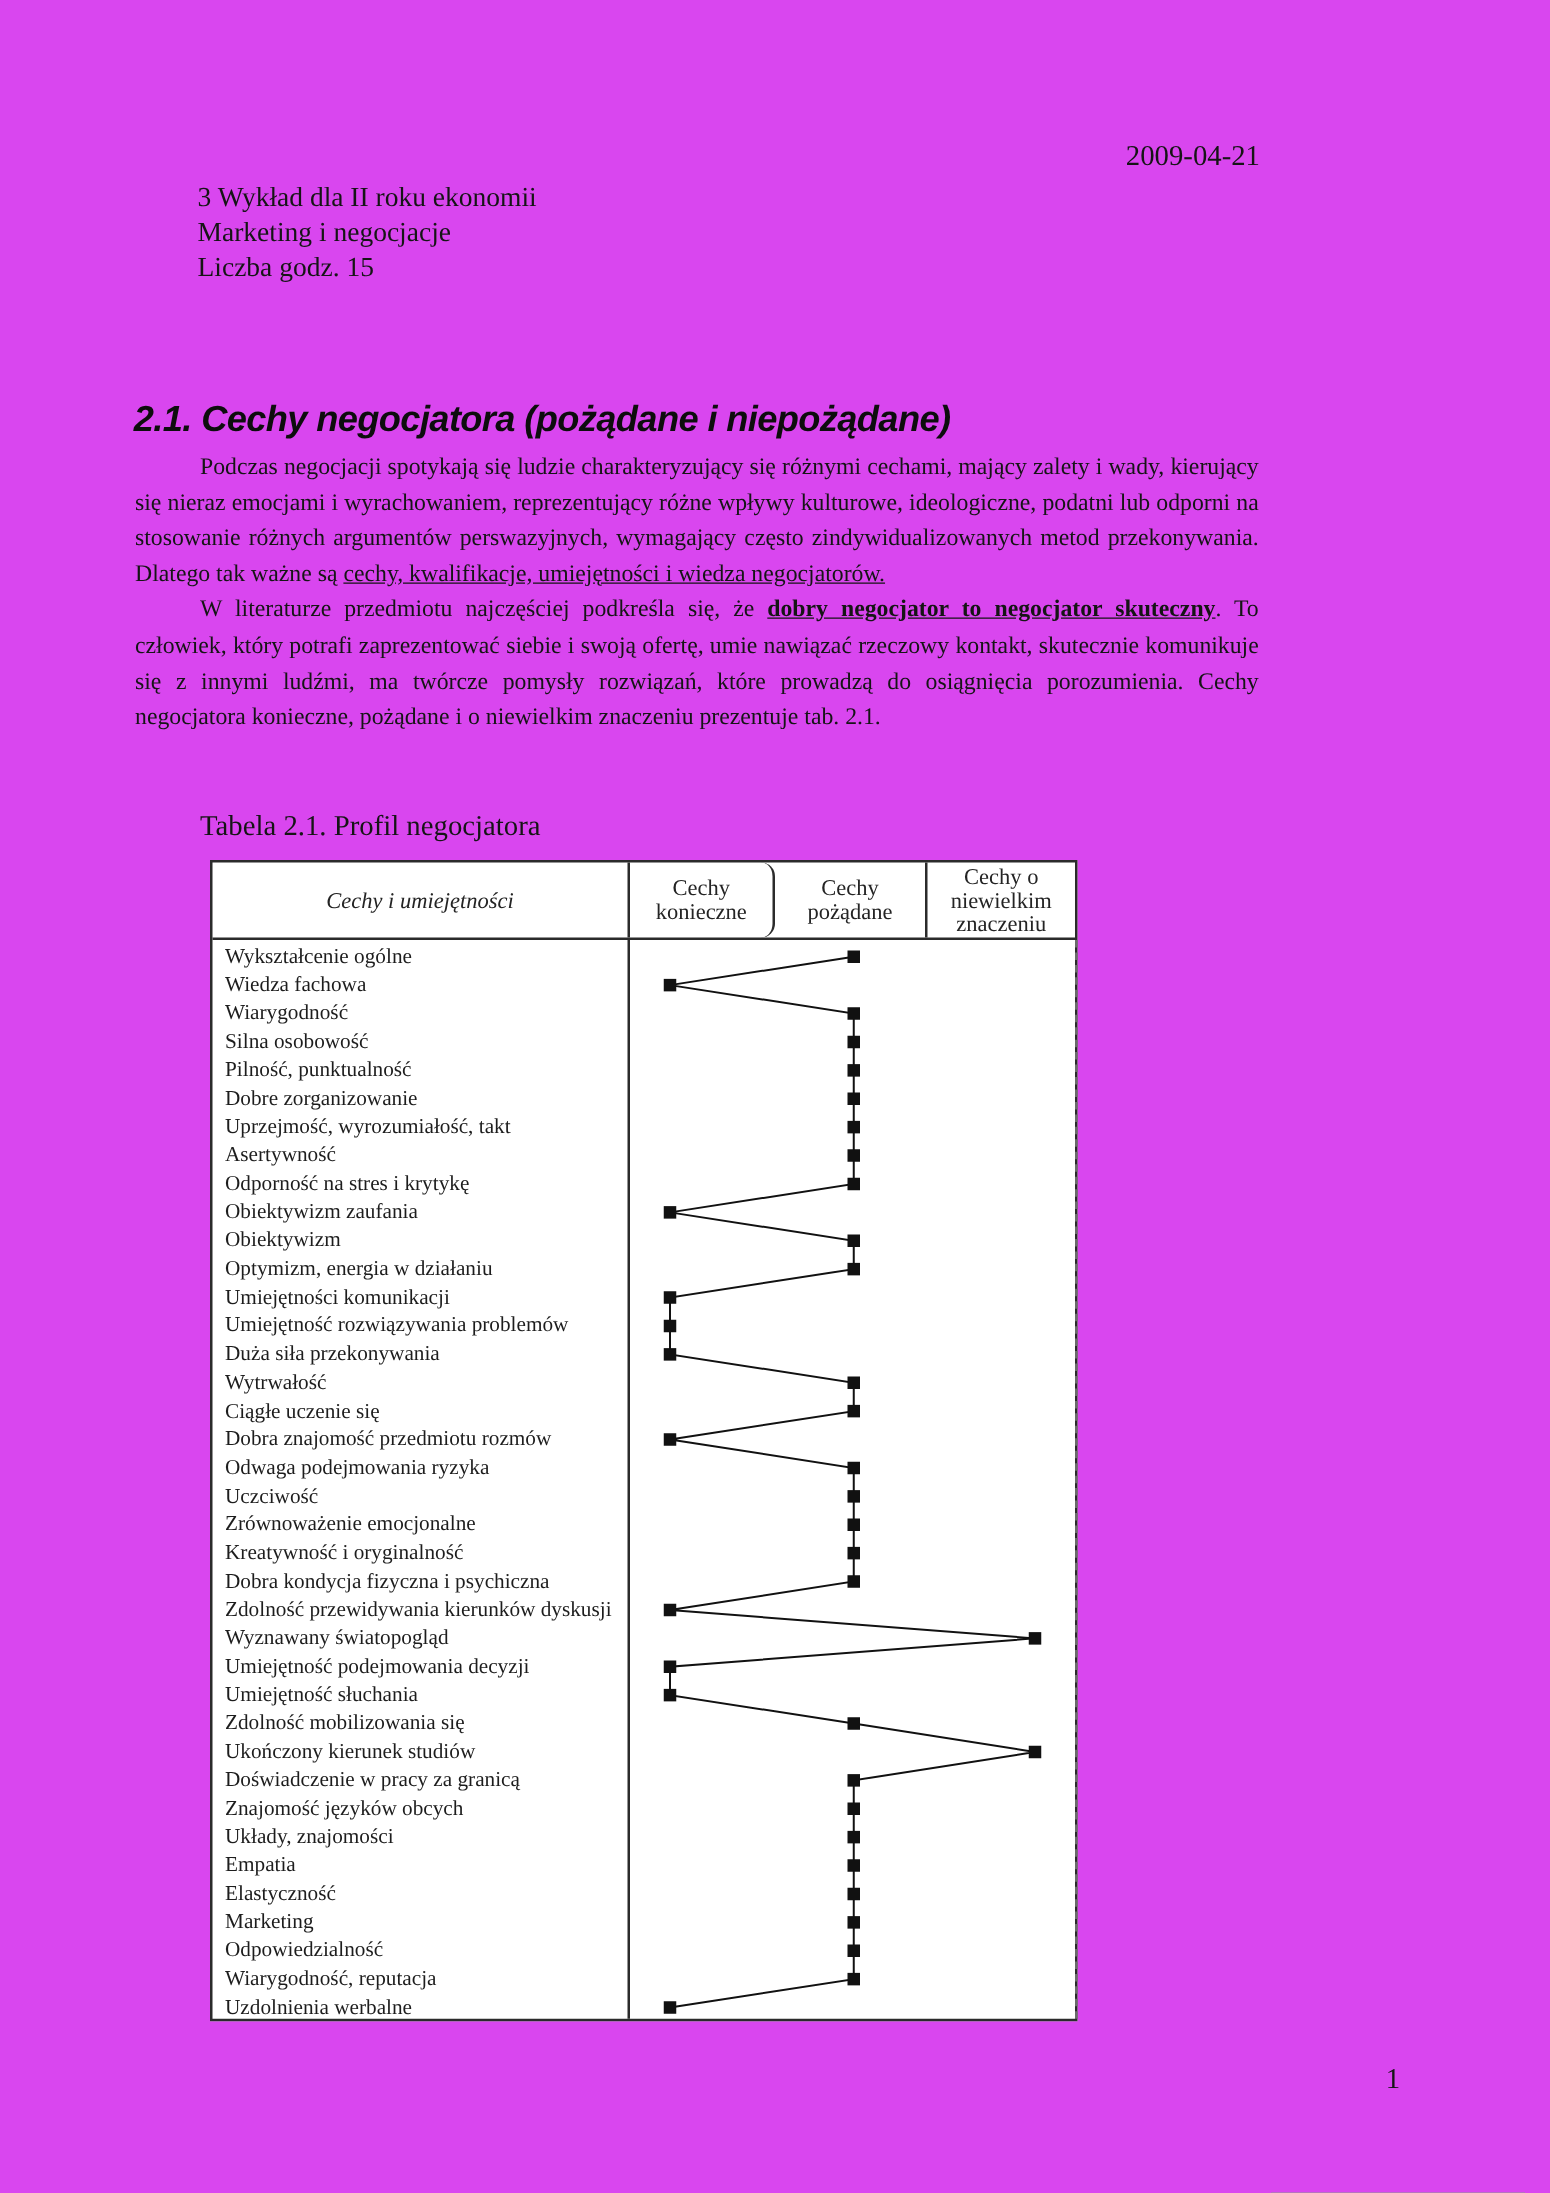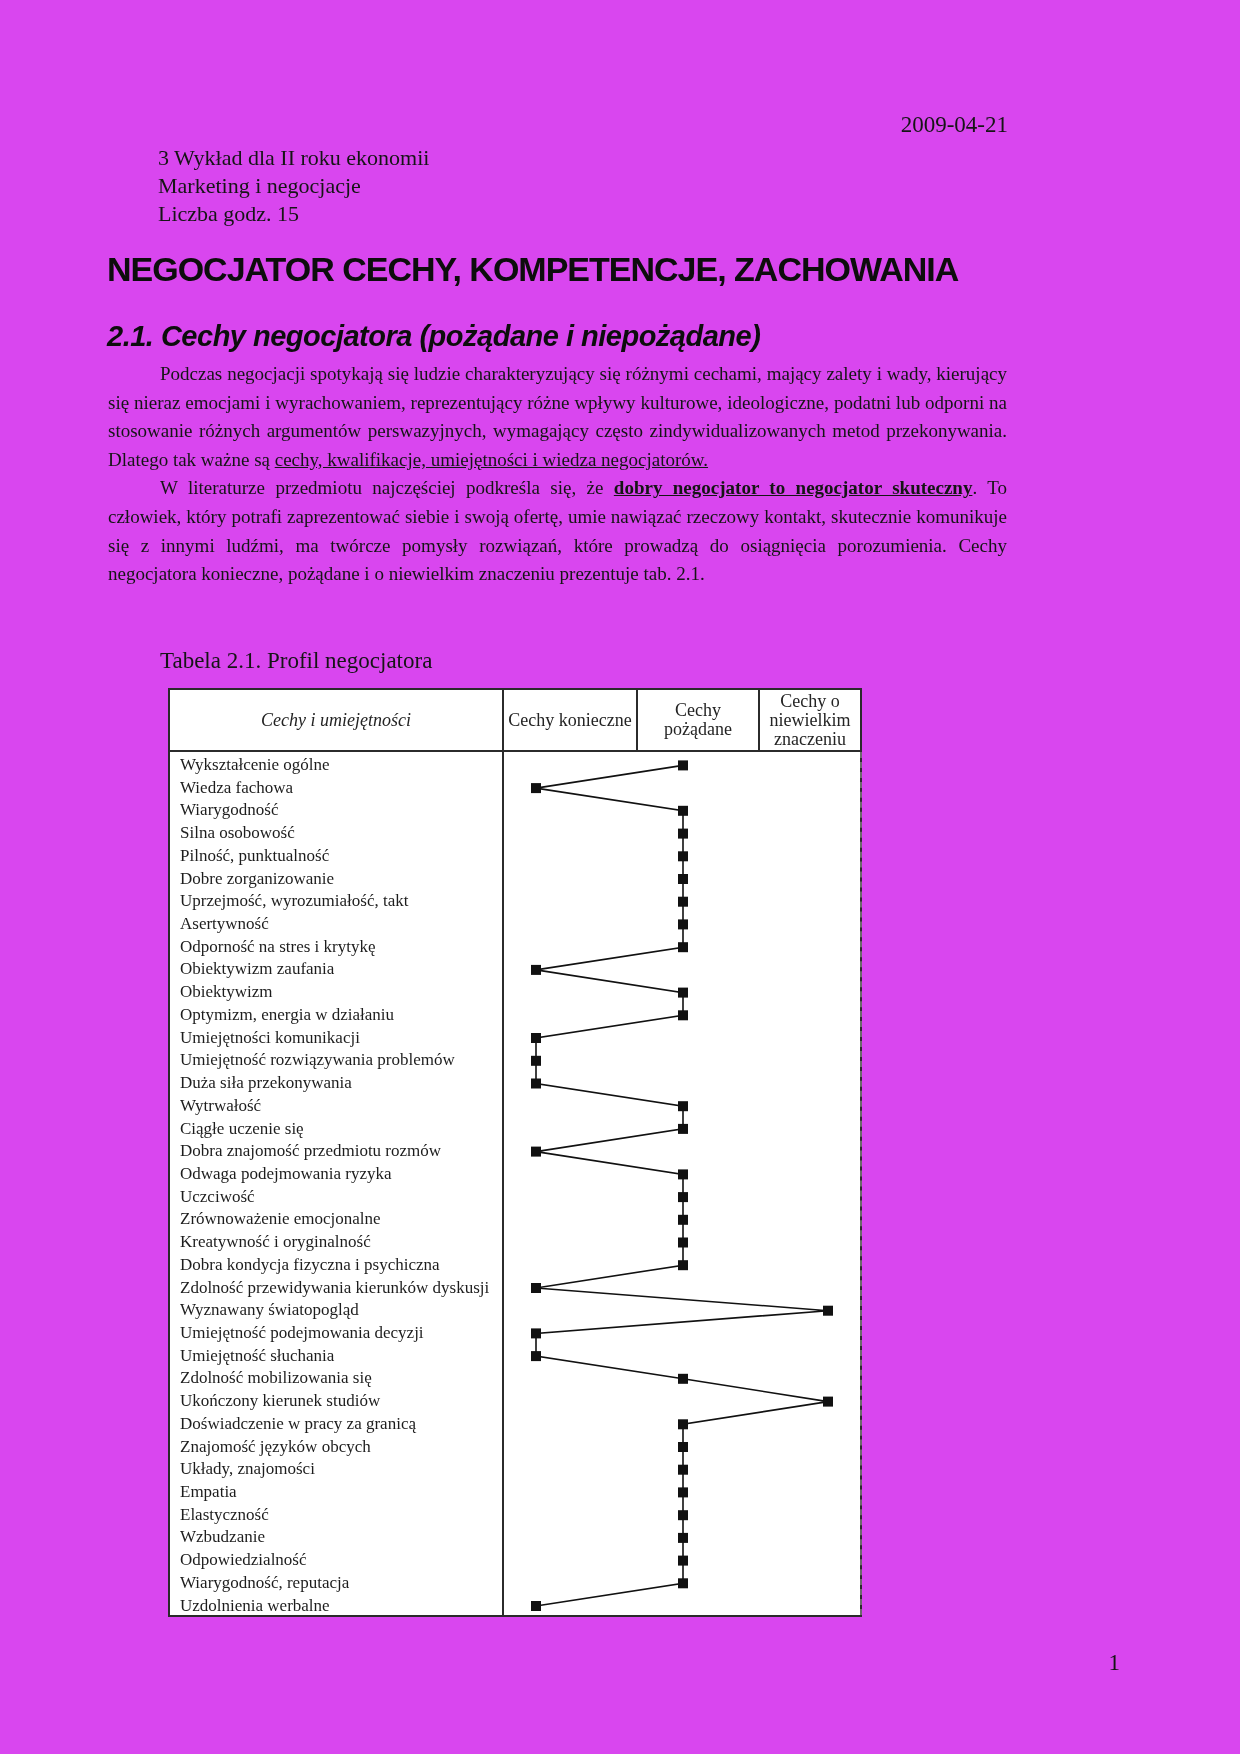--- a/index.html
+++ b/index.html
@@ -58,21 +58,21 @@
   .th{
     display:flex;align-items:center;justify-content:center;
     text-align:center;
     font-size:18px;line-height:19px;
     color:#242424;
     box-sizing:border-box;
     border-right:2px solid #2b2b2b;
     padding:0 4px;
   }
   .th-label{width:334px;font-style:italic;}
-  .th-necessary{width:134px;}
+  .th-necessary{width:116px;border-radius:11px;}
   .th-desired{width:122px;}
   .th-minor{flex:1;border-right:none;}
   .tbody{position:relative;height:863px;}
   .v-sep{
     position:absolute;left:332px;top:0;height:863px;width:0;
     border-left:2px solid #2b2b2b;
   }
   .right-dash{
     position:absolute;right:-2px;top:0;height:863px;width:0;
     border-left:2px dashed #6a6a6a;
@@ -95,21 +95,20 @@
 <div class="page">
 
   <div class="date">2009-04-21</div>
 
   <div class="meta">
     <div>3 Wykład dla II roku ekonomii</div>
     <div>Marketing i negocjacje</div>
     <div>Liczba godz. 15</div>
   </div>
 
-  <h1 class="doc-title">NEGOCJATOR CECHY, KOMPETENCJE, ZACHOWANIA</h1>
 
   <h2 class="section-heading">2.1. Cechy negocjatora (pożądane i niepożądane)</h2>
 
   <div class="paras" id="paras">
       <p><span>Podczas negocjacji spotykają się ludzie charakteryzujący się różnymi cechami, mający zalety i wady, kierujący się nieraz emocjami i wyrachowaniem, reprezentujący różne wpływy kulturowe, ideologiczne, podatni lub odporni na stosowanie różnych argumentów perswazyjnych, wymagający często zindywidualizowanych metod przekonywania. Dlatego tak ważne są </span><span class="seg-underline">cechy, kwalifikacje, umiejętności i wiedza negocjatorów.</span></p>
       <p><span>W literaturze przedmiotu najczęściej podkreśla się, że </span><span class="seg-bold-underline">dobry negocjator to negocjator skuteczny</span><span>. To człowiek, który potrafi zaprezentować siebie i swoją ofertę, umie nawiązać rzeczowy kontakt, skutecznie komunikuje się z innymi ludźmi, ma twórcze pomysły rozwiązań, które prowadzą do osiągnięcia porozumienia. Cechy negocjatora konieczne, pożądane i o niewielkim znaczeniu prezentuje tab. 2.1.</span></p>
     </div>
 
   <div class="table-caption">Tabela 2.1. Profil negocjatora</div>
 
@@ -149,21 +148,21 @@
           <div class="row-label">Wyznawany światopogląd</div>
           <div class="row-label">Umiejętność podejmowania decyzji</div>
           <div class="row-label">Umiejętność słuchania</div>
           <div class="row-label">Zdolność mobilizowania się</div>
           <div class="row-label">Ukończony kierunek studiów</div>
           <div class="row-label">Doświadczenie w pracy za granicą</div>
           <div class="row-label">Znajomość języków obcych</div>
           <div class="row-label">Układy, znajomości</div>
           <div class="row-label">Empatia</div>
           <div class="row-label">Elastyczność</div>
-          <div class="row-label">Wzbudzanie</div>
+          <div class="row-label">Marketing</div>
           <div class="row-label">Odpowiedzialność</div>
           <div class="row-label">Wiarygodność, reputacja</div>
           <div class="row-label">Uzdolnienia werbalne</div>
         </div>
       <div class="v-sep"></div>
       <div class="right-dash"></div>
       <svg class="profile-svg" id="profile-svg" width="694" height="863" viewBox="0 0 694 863">
           <polyline points="513,13.4 366,36.1 513,58.8 513,81.6 513,104.3 513,127.0 513,149.7 513,172.4 513,195.2 366,217.9 513,240.6 513,263.3 366,286.0 366,308.8 366,331.5 513,354.2 513,376.9 366,399.6 513,422.4 513,445.1 513,467.8 513,490.5 513,513.2 366,536.0 658,558.7 366,581.4 366,604.1 513,626.8 658,649.6 513,672.3 513,695.0 513,717.7 513,740.4 513,763.2 513,785.9 513,808.6 513,831.3 366,854.0" fill="none" stroke="#111111" stroke-width="1.6"></polyline>
           <rect x="508" y="8.4" width="10" height="10" fill="#111111"></rect>
           <rect x="361" y="31.1" width="10" height="10" fill="#111111"></rect>

